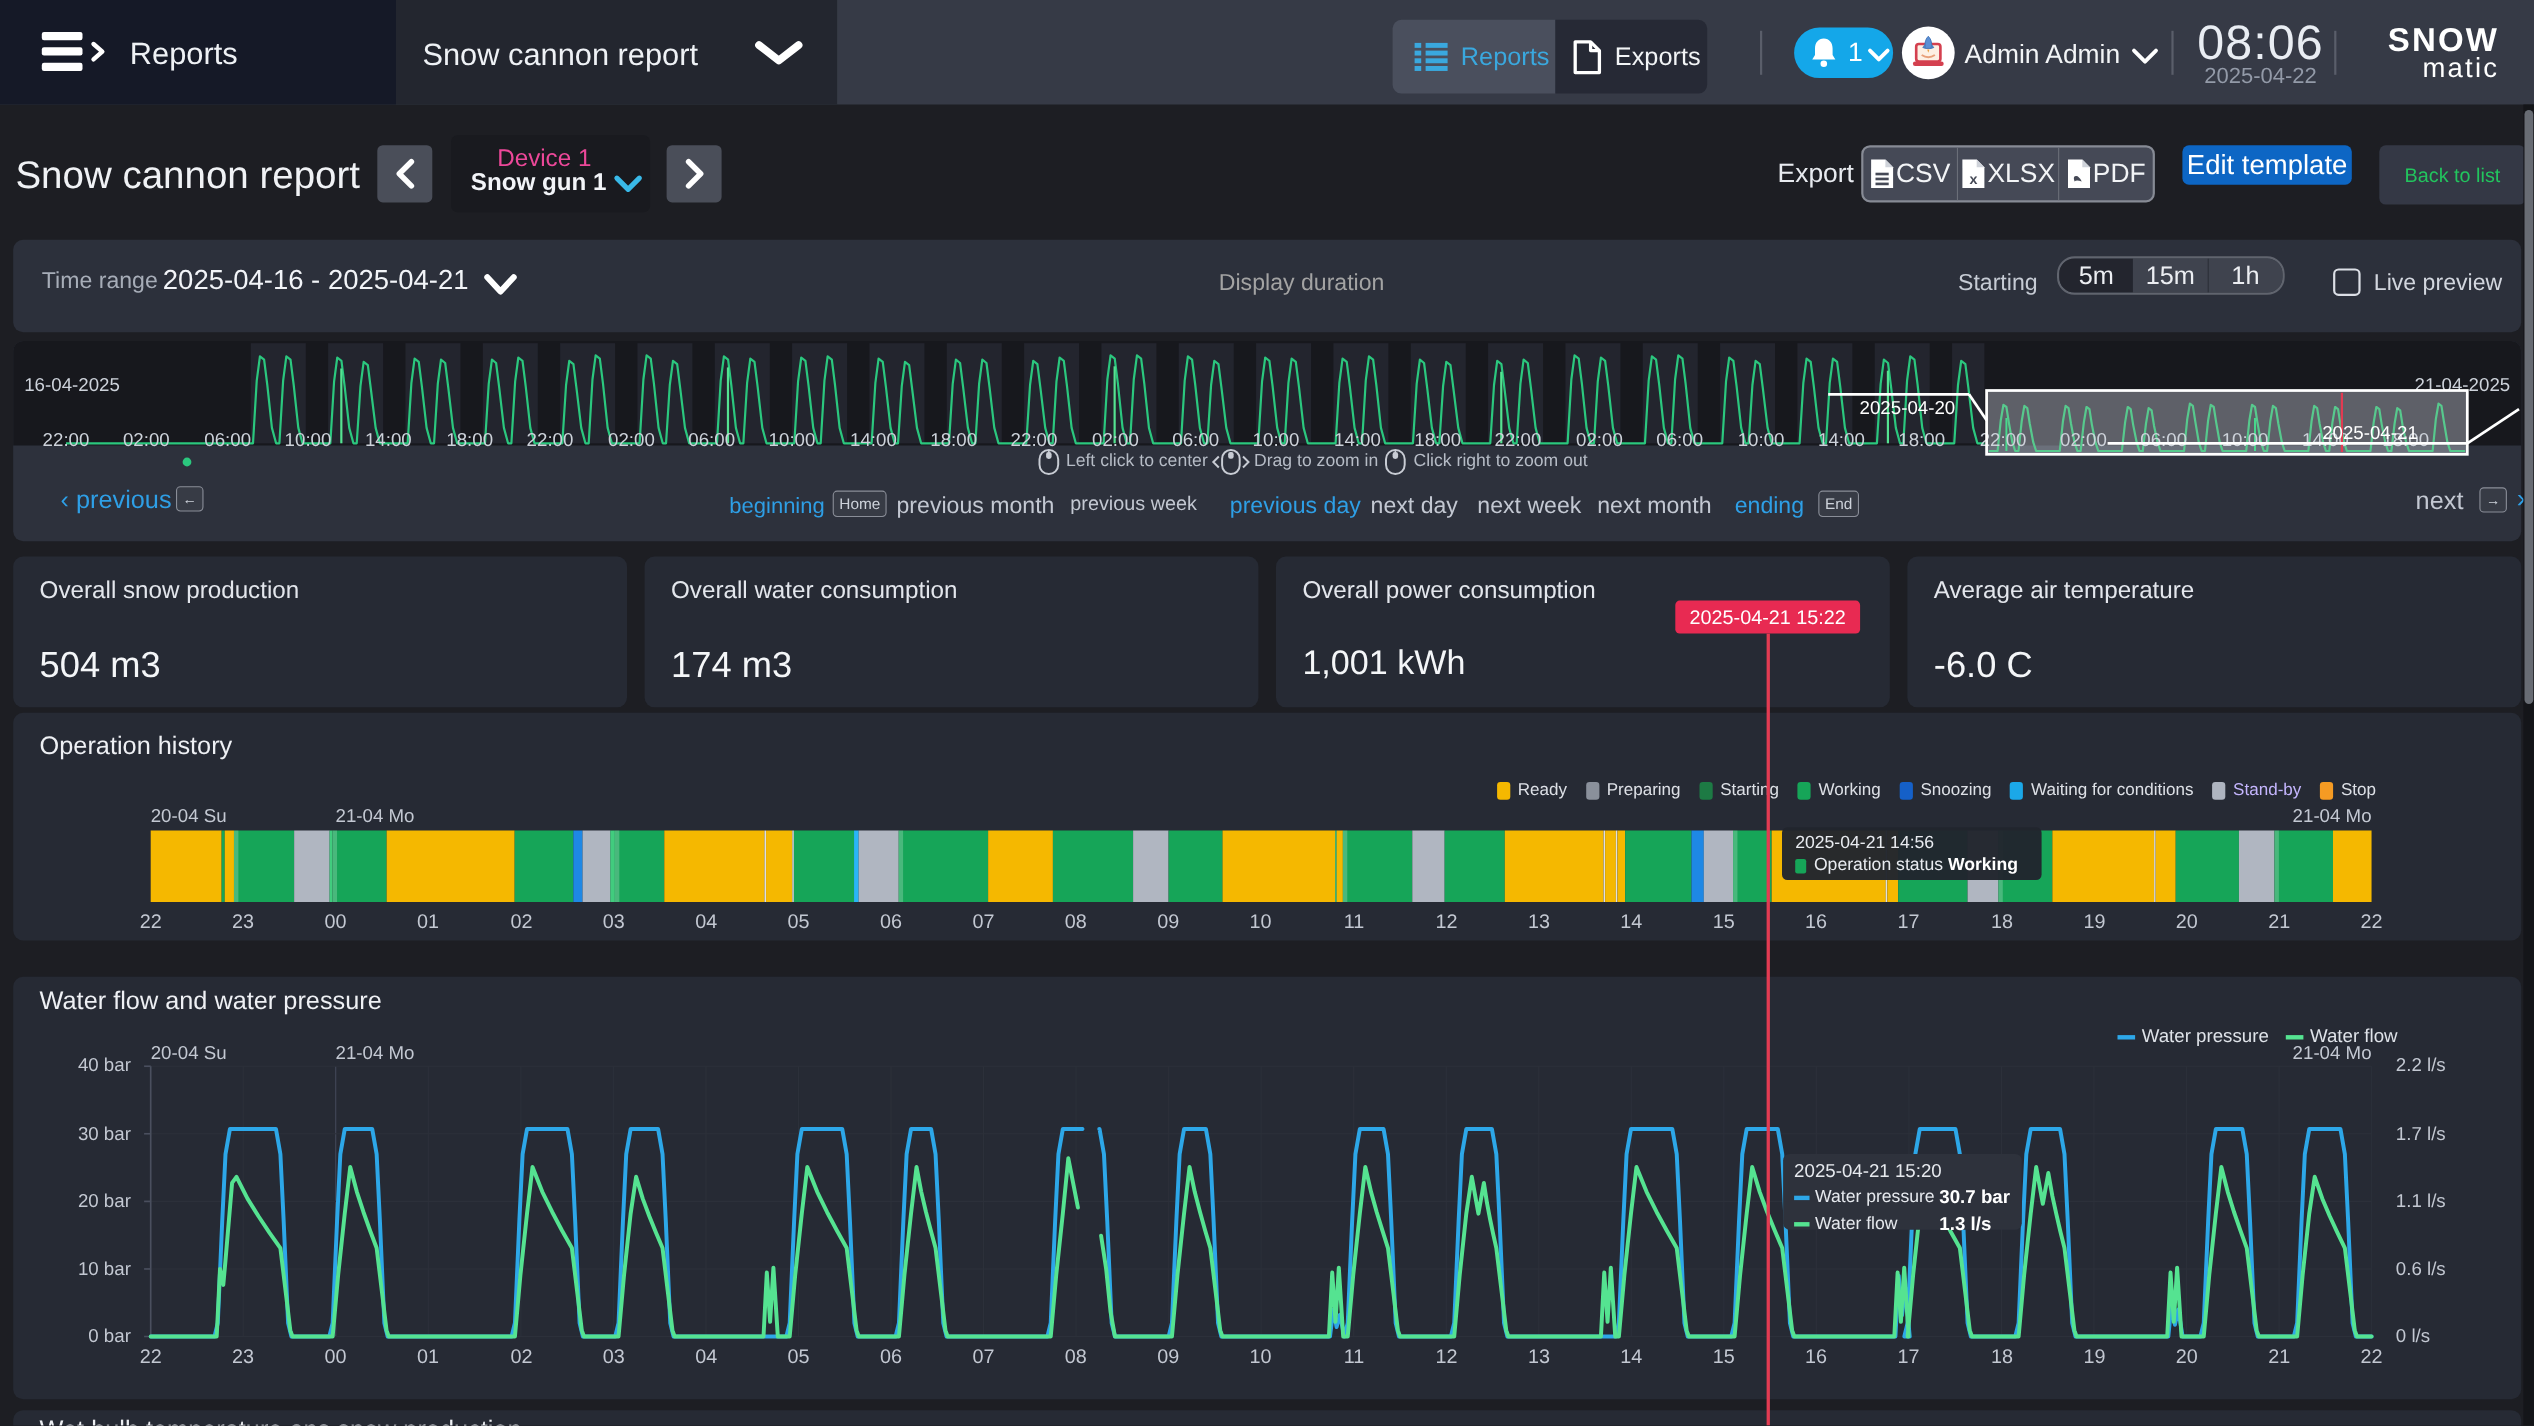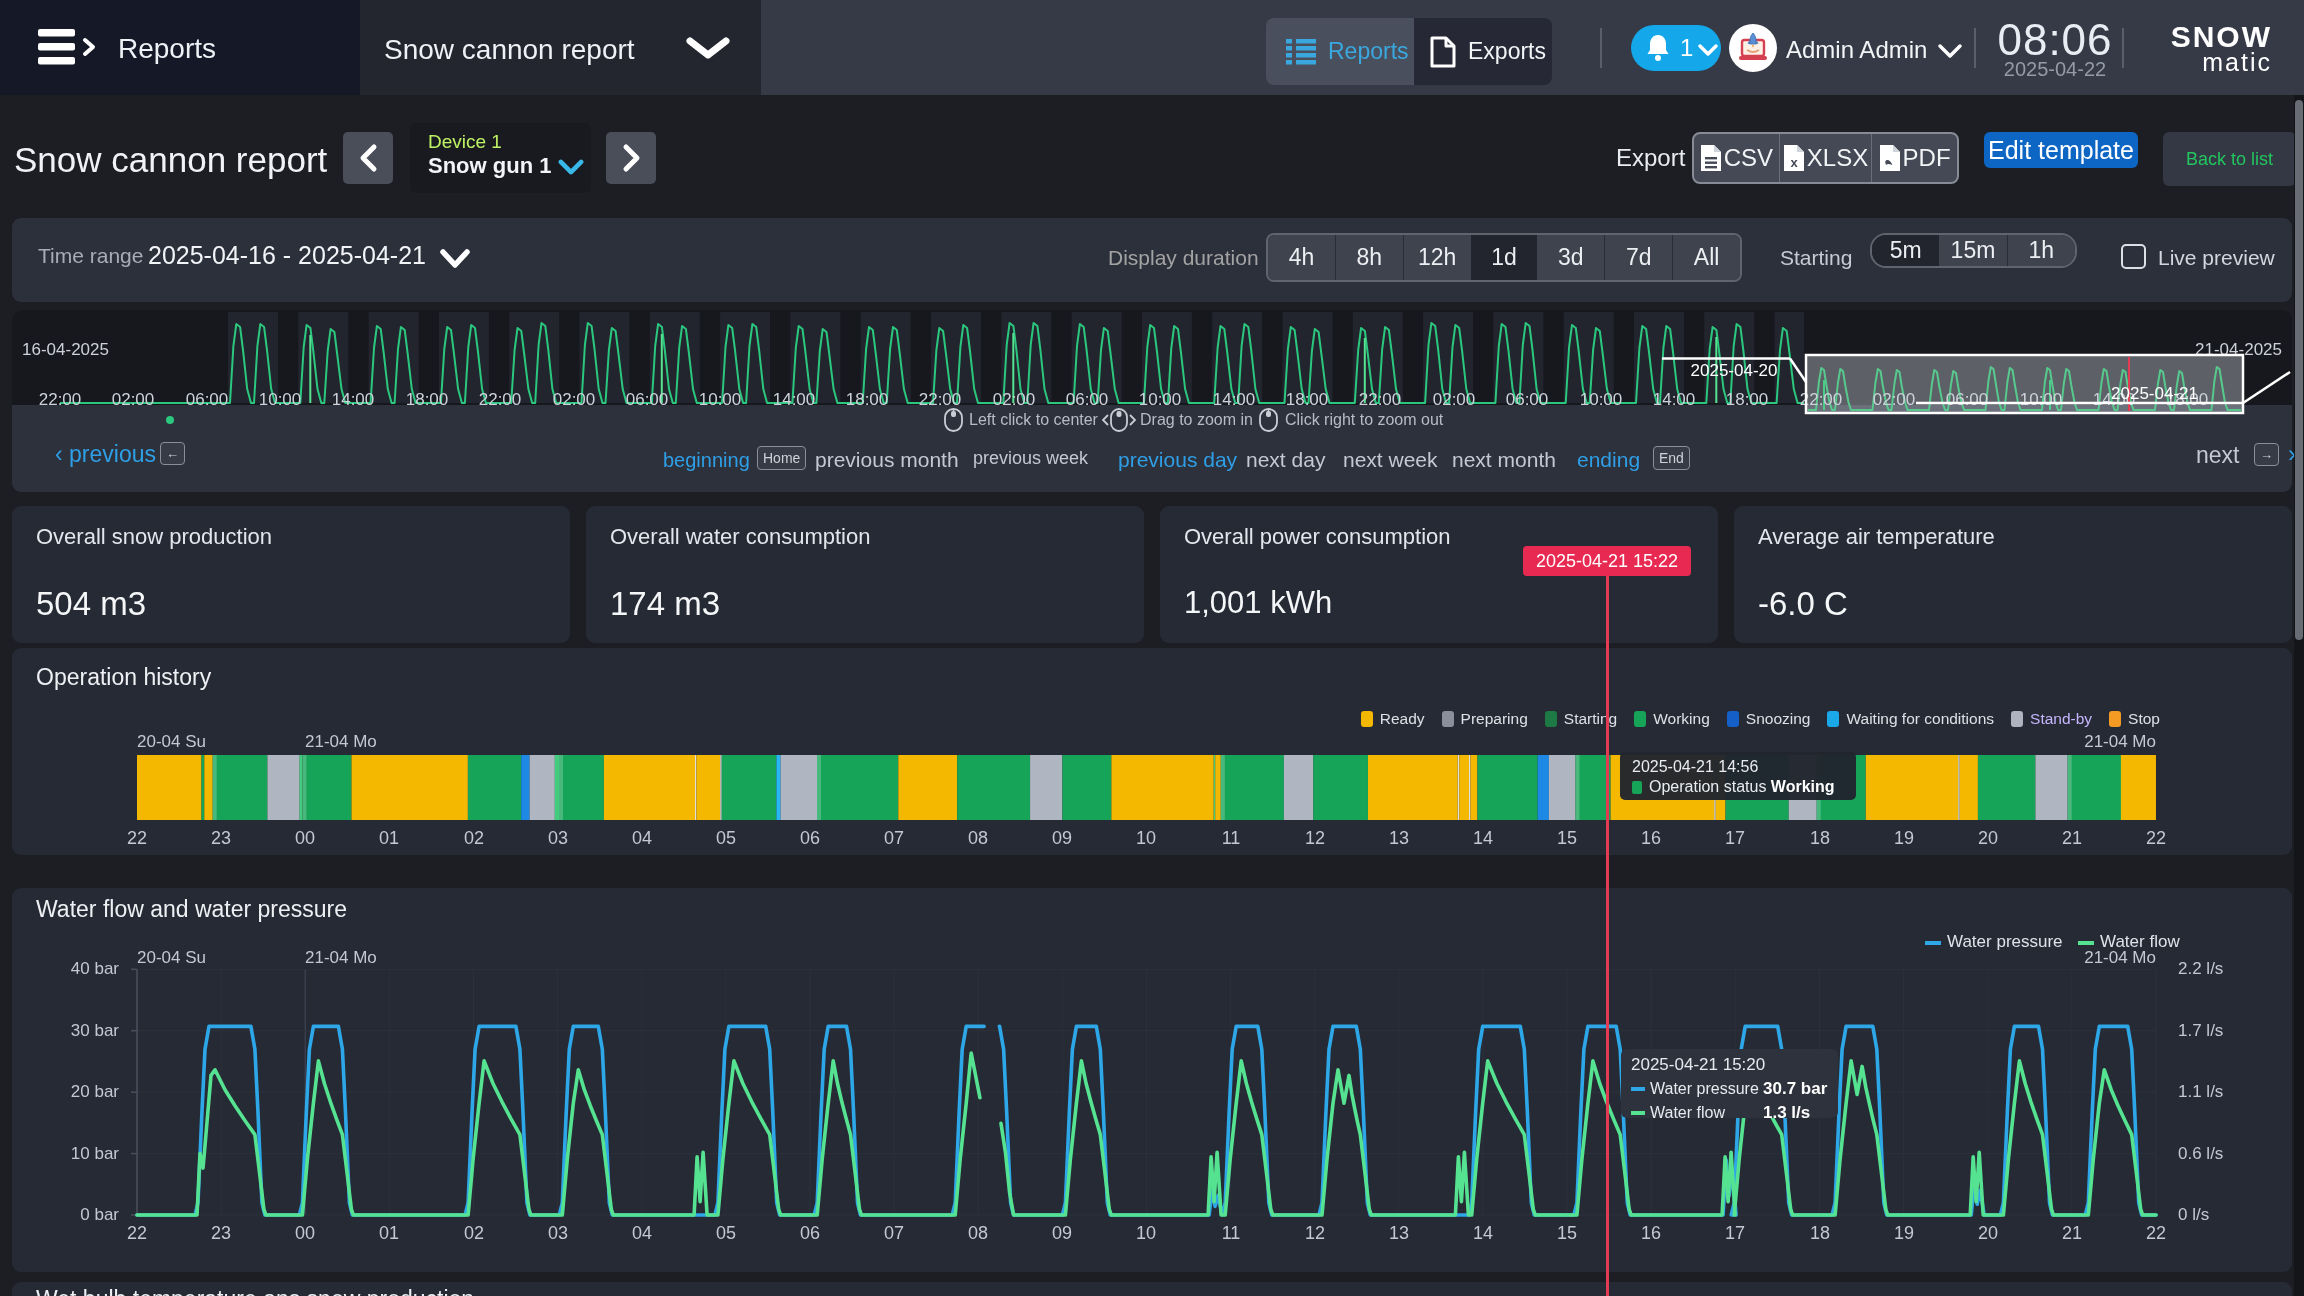--- a/index.html
+++ b/index.html
@@ -82,21 +82,21 @@
 <div class="abs" style="left:2122px;top:28px;width:2px;height:40px;background:#5a5e6a"></div>
 <div class="abs" style="left:2272px;top:20px;font-size:30px;font-weight:700;color:#fff;letter-spacing:2px;transform:translateX(-100%)">SNOW</div>
 <div class="abs" style="left:2272px;top:48px;font-size:25px;color:#fff;letter-spacing:2px;transform:translateX(-100%)">matic</div>
 
 <div class="abs" style="left:14px;top:140px;font-size:35px;font-weight:300;color:#f0f2f5">Snow cannon report</div>
 <div class="abs" style="left:343px;top:132px;width:50px;height:52px;background:#4a4e59;border-radius:5px"></div>
 <svg class="abs" style="left:357px;top:144px" width="22" height="28" viewBox="0 0 22 28">
  <path d="M17 3 L6 14 L17 25" fill="none" stroke="#fff" stroke-width="5" stroke-linecap="round" stroke-linejoin="round"></path>
 </svg>
 <div class="abs" style="left:410px;top:123px;width:181px;height:70px;background:#191a1f;border-radius:6px"></div>
-<div class="abs" style="left:428px;top:131px;font-size:19px;color:#bef264">Device 1</div>
+<div class="abs" style="left:452px;top:131px;font-size:22px;color:#ec4899">Device 1</div>
 <div class="abs" style="left:428px;top:153px;font-size:22px;font-weight:700;color:#f2f4f8">Snow gun 1</div>
 <svg class="abs" style="left:558px;top:160px" width="26" height="15" viewBox="0 0 28 16">
  <path d="M3 2 L14 13 L25 2" fill="none" stroke="#39b9e8" stroke-width="5" stroke-linecap="round" stroke-linejoin="round"></path>
 </svg>
 <div class="abs" style="left:606px;top:132px;width:50px;height:52px;background:#4a4e59;border-radius:5px"></div>
 <svg class="abs" style="left:621px;top:144px" width="22" height="28" viewBox="0 0 22 28">
  <path d="M5 3 L16 14 L5 25" fill="none" stroke="#fff" stroke-width="5" stroke-linecap="round" stroke-linejoin="round"></path>
 </svg>
 <div class="abs" style="left:1616px;top:144px;font-size:24px;color:#e8ebf0">Export</div>
 <div class="abs" style="left:1692px;top:132px;width:267px;height:52px;background:#454956;border:2px solid #878b95;border-radius:8px;display:flex">
@@ -130,29 +130,20 @@
 <div class="abs" style="left:1984px;top:132px;width:154px;height:36px;background:#0d66c4;border-radius:6px;display:flex;align-items:center;justify-content:center;font-size:25px;color:#fff">Edit template</div>
 <div class="abs" style="left:2163px;top:132px;width:133px;height:54px;background:#343845;border-radius:6px;display:flex;align-items:center;justify-content:center;font-size:18px;color:#22c55e">Back to list</div>
 
 <div class="panel" style="left:12px;top:218px;width:2280px;height:84px;background:#2c303b"></div>
 <div class="abs" style="left:38px;top:244px;font-size:21px;color:#a7adb8">Time range</div>
 <div class="abs" style="left:148px;top:241px;font-size:25px;color:#f2f4f8">2025-04-16 - 2025-04-21</div>
 <svg class="abs" style="left:440px;top:250px" width="30" height="18" viewBox="0 0 30 18">
  <path d="M3 2 L15 15 L27 2" fill="none" stroke="#fff" stroke-width="5.5" stroke-linecap="round" stroke-linejoin="round"></path>
 </svg>
 <div class="abs" style="left:1108px;top:246px;font-size:21px;color:#a3a3a3">Display duration</div>
-<div class="abs" style="left:1266px;top:233px;width:476px;height:49px;border:2px solid #60646e;border-radius:8px;display:flex;overflow:hidden">
-  <div style="flex:1;background:#3f434e;display:flex;align-items:center;justify-content:center;font-size:23px;color:#eceef2;border-right:1px solid #2a2d36">4h</div>
-  <div style="flex:1;background:#3f434e;display:flex;align-items:center;justify-content:center;font-size:23px;color:#eceef2;border-right:1px solid #2a2d36">8h</div>
-  <div style="flex:1;background:#3f434e;display:flex;align-items:center;justify-content:center;font-size:23px;color:#eceef2">12h</div>
-  <div style="flex:1;background:#23252e;display:flex;align-items:center;justify-content:center;font-size:23px;color:#eceef2">1d</div>
-  <div style="flex:1;background:#3f434e;display:flex;align-items:center;justify-content:center;font-size:23px;color:#eceef2;border-right:1px solid #2a2d36">3d</div>
-  <div style="flex:1;background:#3f434e;display:flex;align-items:center;justify-content:center;font-size:23px;color:#eceef2;border-right:1px solid #2a2d36">7d</div>
-  <div style="flex:1;background:#3f434e;display:flex;align-items:center;justify-content:center;font-size:23px;color:#eceef2">All</div>
-</div>
 <div class="abs" style="left:1780px;top:246px;font-size:21px;color:#c6cbd4">Starting</div>
 <div class="abs" style="left:1870px;top:233px;width:207px;height:35px;border:2px solid #60646e;border-radius:16px;display:flex;overflow:hidden">
   <div style="flex:1;background:#23252e;display:flex;align-items:center;justify-content:center;font-size:23px;color:#eceef2">5m</div>
   <div style="flex:1;background:#3f434e;display:flex;align-items:center;justify-content:center;font-size:23px;color:#eceef2;border-right:1px solid #2a2d36">15m</div>
   <div style="flex:1;background:#3f434e;display:flex;align-items:center;justify-content:center;font-size:23px;color:#eceef2">1h</div>
 </div>
 <div class="abs" style="left:2121px;top:244px;width:25px;height:25px;border:2.5px solid #dcdfe6;border-radius:5px"></div>
 <div class="abs" style="left:2158px;top:246px;font-size:21px;color:#d2d6de">Live preview</div>
 
 <div class="panel" style="left:12px;top:310px;width:2280px;height:182px;background:#2d313c"></div>

